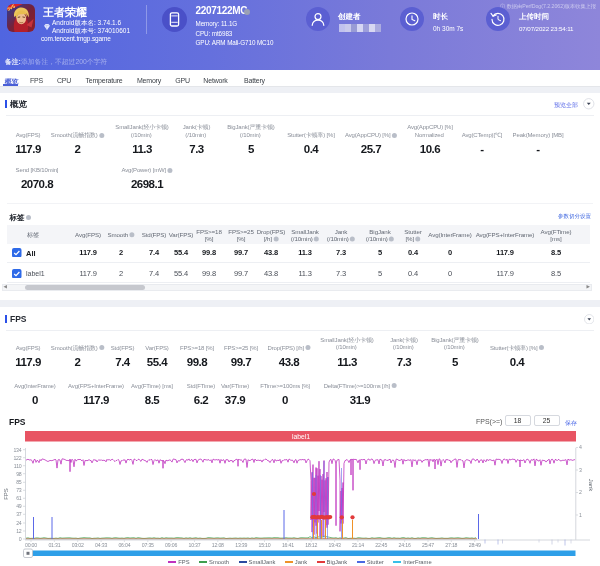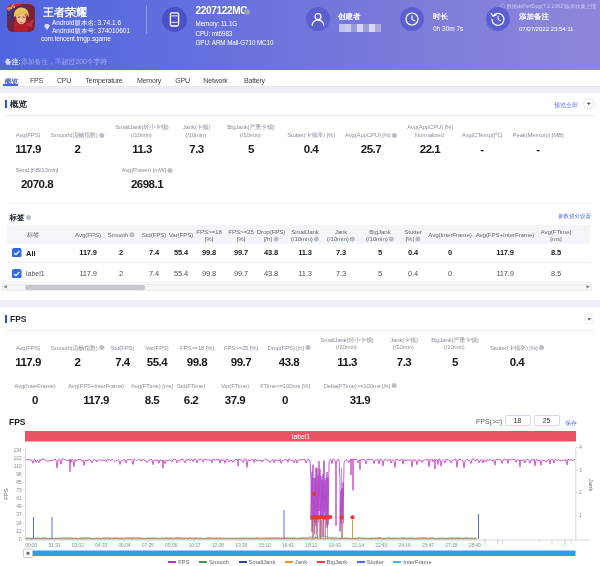--- a/index.html
+++ b/index.html
@@ -97,21 +97,21 @@
       </div>
  <div class="abs w" style="left:433px;top:12px;font-size:7.5px;font-weight:bold">时长</div>
  <div class="abs w" style="left:433px;top:25px;font-size:6.5px">0h 30m 7s</div>
  <div class="circ" style="left:486px;top:7px;width:24px;height:24px;background:#5b5fd2">
 <svg width="24" height="24" viewBox="0 0 24 24">
           <path d="M7 9 A6 6 0 1 1 6 12.4" fill="none" stroke="#fff" stroke-width="1.2" stroke-linecap="round"></path>
           <path d="M5 6.4 L7.2 9.3 L10.2 8" fill="none" stroke="#fff" stroke-width="1.1" stroke-linejoin="round" stroke-linecap="round"></path>
           <path d="M12 9.2 L12 12.5 L14.6 13.7" fill="none" stroke="#fff" stroke-width="1" stroke-linecap="round"></path>
         </svg>
       </div>
- <div class="abs w" style="left:519px;top:12px;font-size:7.5px;font-weight:bold">添加备注</div>
+ <div class="abs w" style="left:519px;top:12px;font-size:7.5px;font-weight:bold">上传时间</div>
  <div class="abs w" style="left:519px;top:25.3px;font-size:6.2px;letter-spacing:-0.1px">07/07/2022 23:54:11</div>
  <div class="abs" style="left:5px;top:56.5px;font-size:6.8px;font-weight:bold;color:rgba(255,255,255,0.85)">备注:</div>
  <div class="abs" style="left:21px;top:56.5px;font-size:6.8px;color:rgba(255,255,255,0.45)">添加备注，不超过200个字符</div>
 </div>
 <div class="abs" style="left:0;top:85.8px;width:600px;height:1px;background:#e4e6ea"></div>
 <div class="tab act" style="left:11.5px">概览</div>
 <div class="tab" style="left:36.5px">FPS</div>
 <div class="tab" style="left:64px">CPU</div>
 <div class="tab" style="left:104px">Temperature</div>
 <div class="tab" style="left:149px">Memory</div>
@@ -169,21 +169,21 @@
 <div class="stat" style="left:371px;top:124.5px">
       <div class="lab">
         <span>Avg(AppCPU) [%]<span class="qi"></span></span>
       </div>
       <div class="val">25.7</div>
     </div>
 <div class="stat" style="left:430px;top:124.5px">
       <div class="lab">
         <span>Avg(AppCPU) [%]<br>Normalized<span class="qi"></span></span>
       </div>
-      <div class="val">22.1</div>
+      <div class="val">10.6</div>
     </div>
 <div class="stat" style="left:482px;top:124.5px">
       <div class="lab">
         <span>Avg(CTemp)[℃]</span>
       </div>
       <div class="val">-</div>
     </div>
 <div class="stat" style="left:538px;top:124.5px">
       <div class="lab">
         <span>Peak(Memory) [MB]</span>
@@ -279,21 +279,21 @@
         <span>Avg(FPS+InterFrame)</span>
       </div>
       <div class="val">117.9</div>
     </div>
 <div class="stat" style="left:152px;top:375px">
       <div class="lab">
         <span>Avg(FTime) [ms]</span>
       </div>
       <div class="val">8.5</div>
     </div>
-<div class="stat" style="left:191px;top:375px">
+<div class="stat" style="left:201px;top:375px">
       <div class="lab">
         <span>Std(FTime)</span>
       </div>
       <div class="val">6.2</div>
     </div>
 <div class="stat" style="left:235px;top:375px">
       <div class="lab">
         <span>Var(FTime)</span>
       </div>
       <div class="val">37.9</div>

